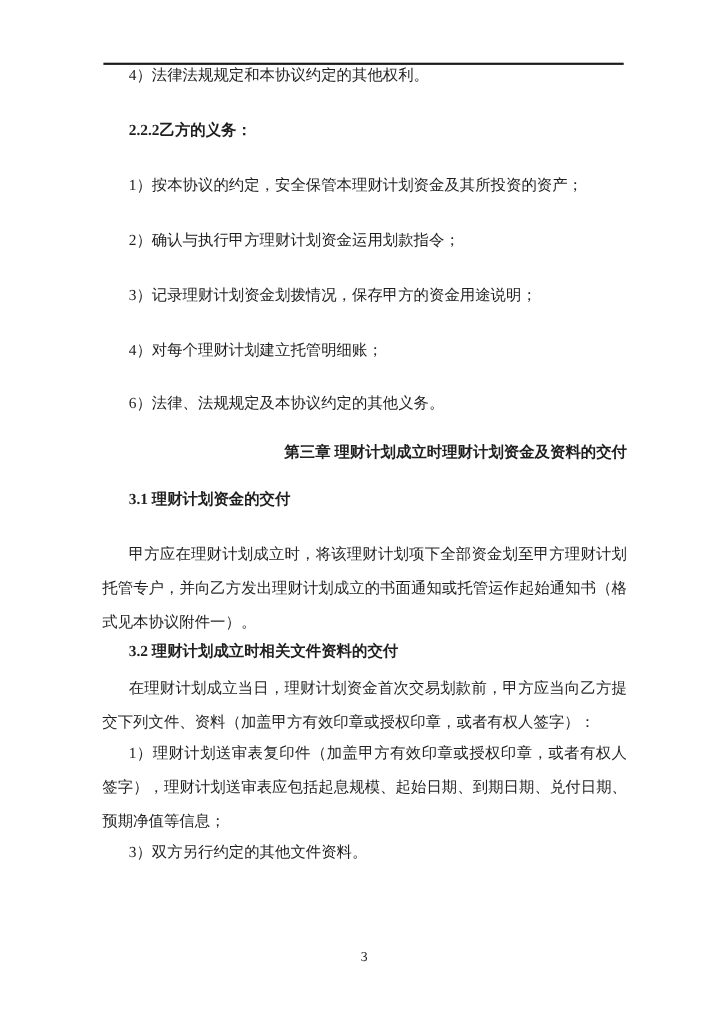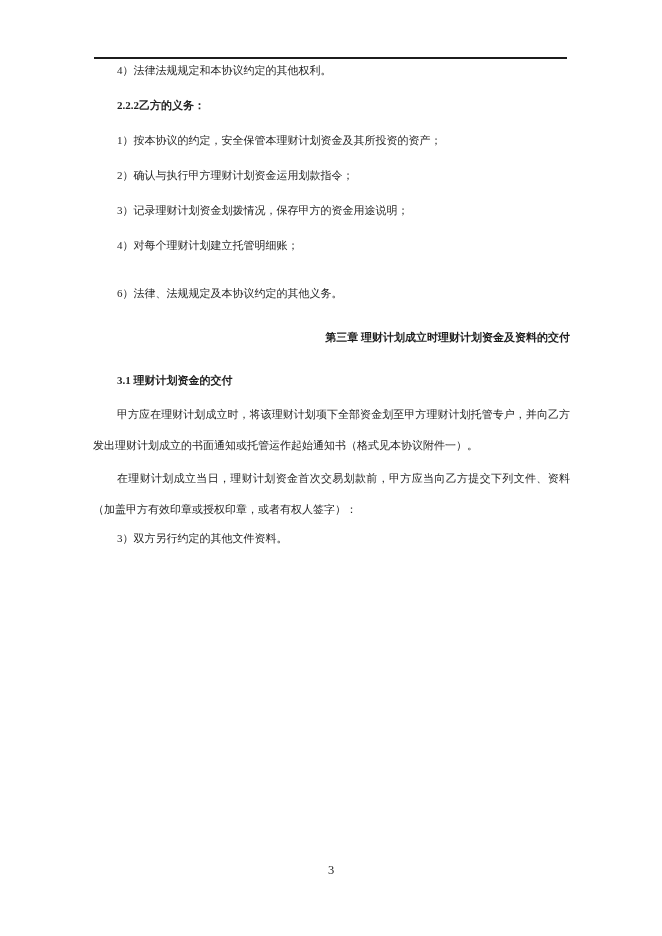--- a/index.html
+++ b/index.html
@@ -17,34 +17,34 @@
     width:473px; height:0;
     border-top:2px solid #1c1c1c;
   }
   .content {
     position:absolute;
     left:93px; top:54px;
     width:477px;
   }
   .p {
     margin:0;
-    font-size:11px;
+    font-size:14px;
     line-height:32px;
     text-align:justify;
     text-indent:24px;
   }
   .ml { line-height:31px; }
   .bold { font-weight:bold; }
   .center { text-align:right; text-indent:0; }
   .nowrap { white-space:nowrap; }
   .ls-tight  { letter-spacing:-0.8px; }
   .ls-tight2 { letter-spacing:-1px; }
   .mt0  { margin-top:0; }
   .mt2  { margin-top:2px; }
-  .mt3  { margin-top:3px; }
+  .mt3  { margin-top:18px; }
   .mt4  { margin-top:16px; }
   .mt11 { margin-top:11px; }
   .mt12 { margin-top:12px; }
   .mtm3 { margin-top:-3px; }
   .mtm4 { margin-top:-4px; }
   .mtm5 { margin-top:-5px; }
   .lead-num { font-weight:bold; margin-right:7px; letter-spacing:0; }
   .page-number {
     position:absolute;
     left:0; top:863px;
@@ -77,23 +77,25 @@
 
 
     <p class="p nowrap mt4">6）法律、法规规定及本协议约定的其他义务。</p>
 
     <p class="p bold center nowrap mt12">第三章 理财计划成立时理财计划资金及资料的交付</p>
 
     <p class="p bold nowrap mt11">3.1 理财计划资金的交付</p>
 
     <p class="p ml mt3">甲方应在理财计划成立时，将该理财计划项下全部资金划至甲方理财计划托管专户，并向乙方发出理财计划成立的书面通知或托管运作起始通知书（格式见本协议附件一）。</p>
 
+    <p class="p bold nowrap mtm5">3.2 理财计划成立时相关文件资料的交付</p>
 
     <p class="p ml mt2">在理财计划成立当日，理财计划资金首次交易划款前，甲方应当向乙方提交下列文件、资料（加盖甲方有效印章或授权印章，或者有权人签字）：</p>
 
+    <p class="p ml mtm3">1）理财计划送审表复印件（加盖甲方有效印章或授权印章，或者有权人签字），理财计划送审表应包括起息规模、起始日期、到期日期、兑付日期、预期净值等信息；</p>
 
 
     <p class="p nowrap mtm3">3）双方另行约定的其他文件资料。</p>
 
 
   </div>
 
   <div class="page-number">3</div>
 
 </div>

